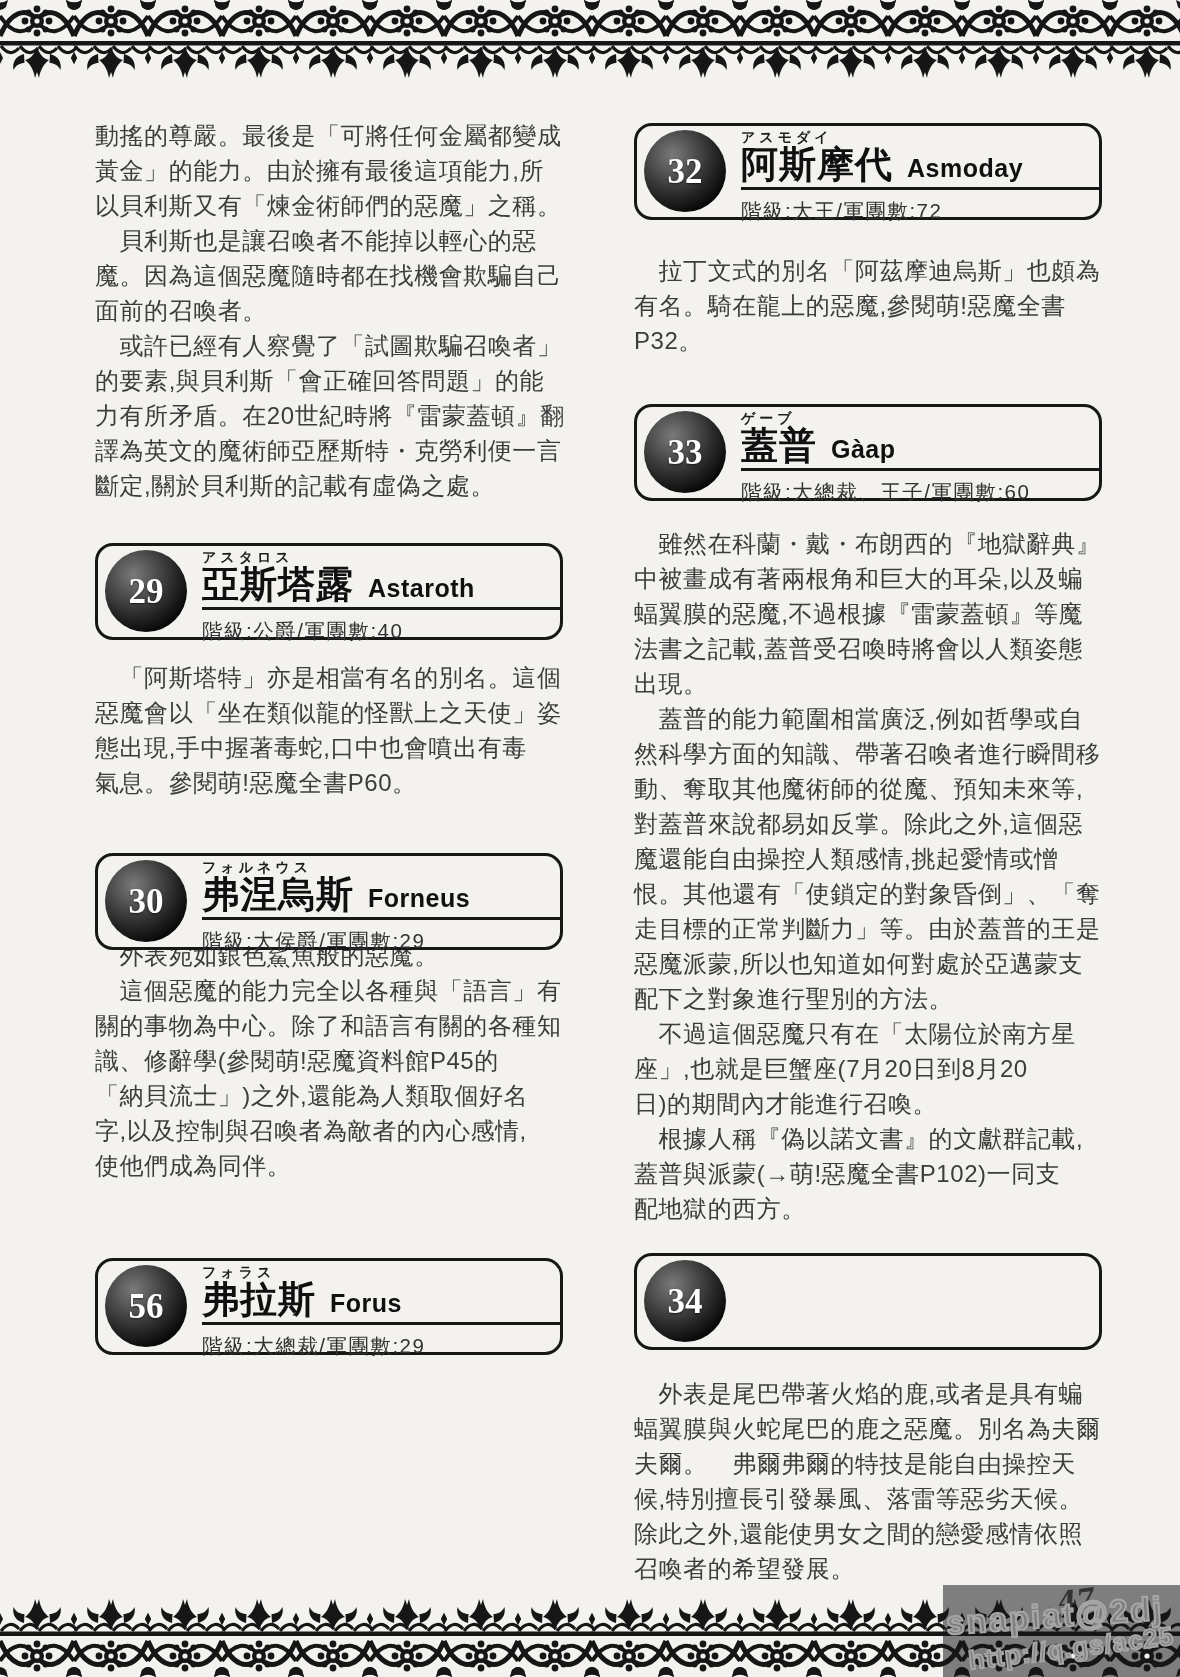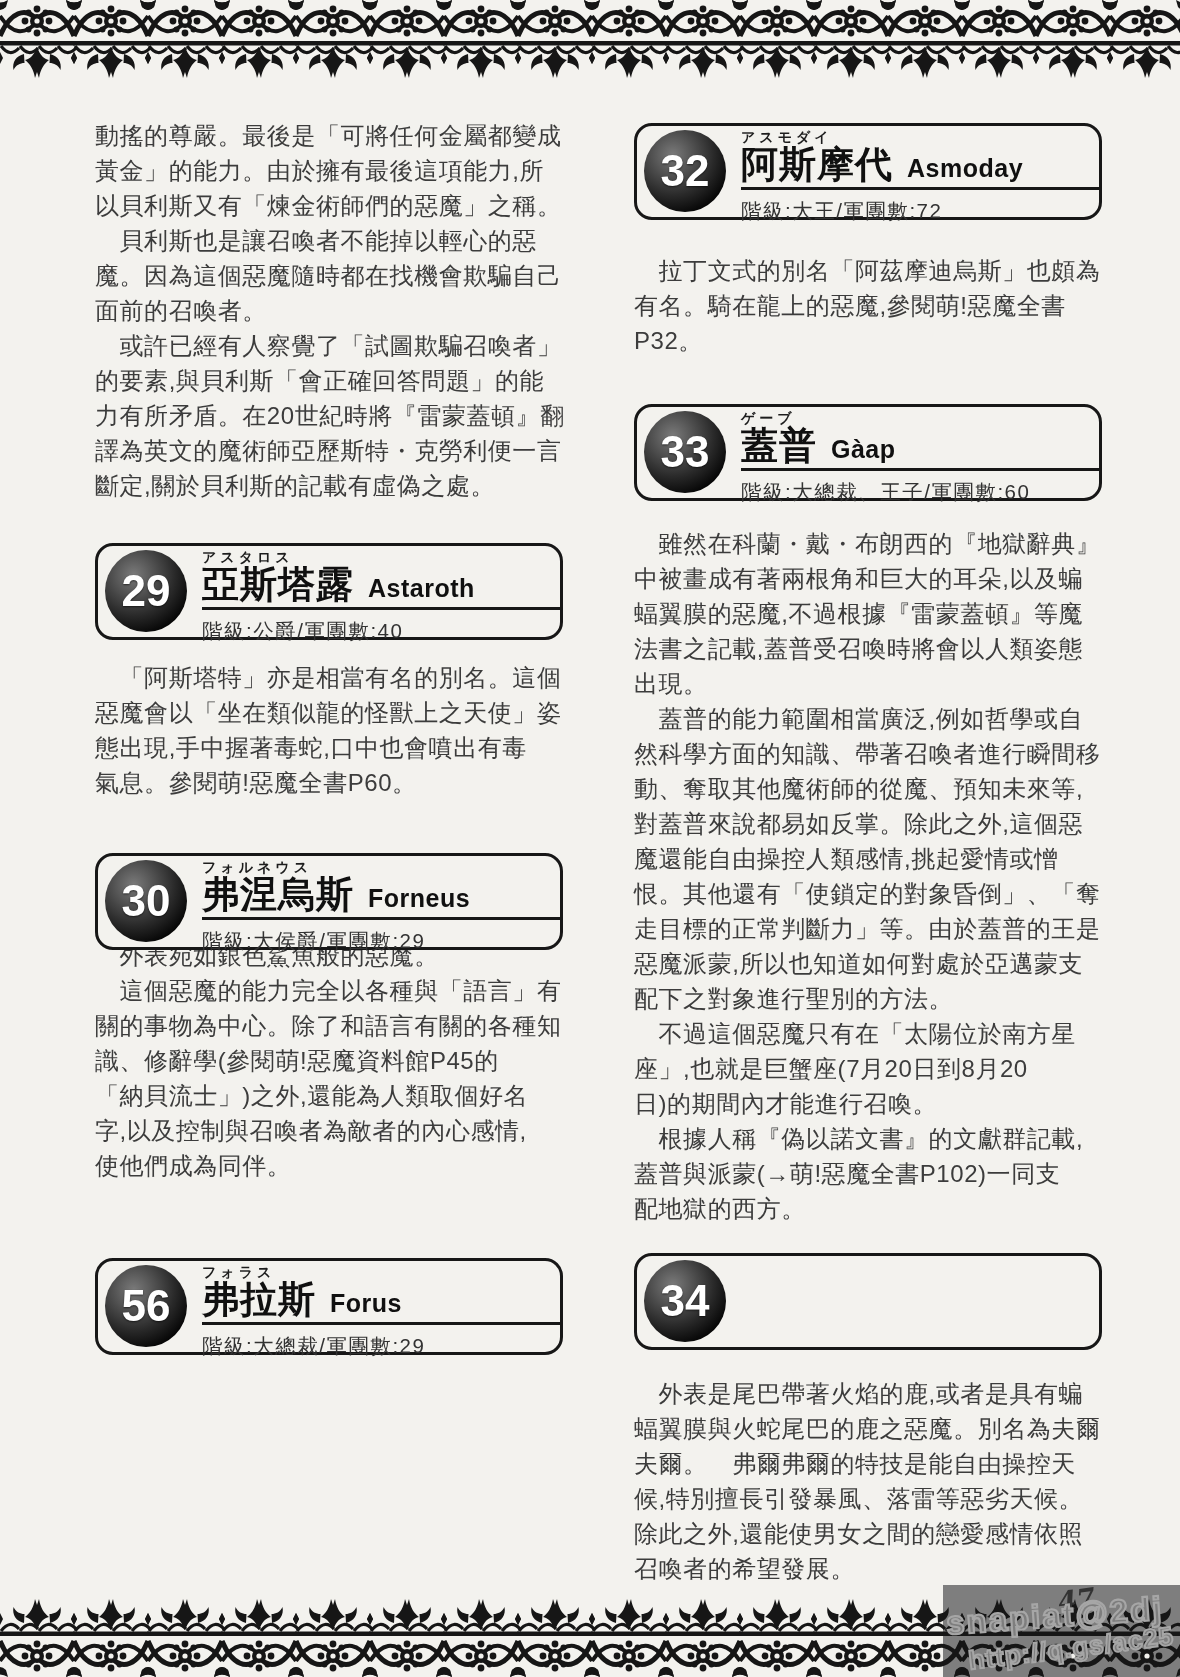--- a/index.html
+++ b/index.html
@@ -37,22 +37,22 @@
     z-index:1;
   }
   .entry-num{
     position:absolute;left:7px;top:4px;
     width:82px;height:82px;border-radius:50%;
     background:radial-gradient(circle at 35% 30%, #7a7a7a 0%, #2a2a2a 52%, #000 82%);
     display:flex;align-items:center;justify-content:center;
   }
   .entry-num span{
     color:#fff;
-    font-family:Liberation Sans, sans-serif;
-    font-weight:700;font-size:44px;line-height:1;
+    font-family:Liberation Serif, serif;
+    font-weight:700;font-size:35px;line-height:1;
     text-shadow:0 1px 2px rgba(0,0,0,.6);
   }
   .entry-main{position:absolute;left:104px;top:3px;right:0;}
   .entry-furigana{
     font-size:14px;font-weight:700;letter-spacing:4px;color:#1d1d1d;height:17px;line-height:17px;
   }
   .entry-name-row{display:flex;align-items:baseline;gap:14px;}
   .entry-kanji{font-size:37px;font-weight:700;letter-spacing:1px;color:#101010;line-height:1.02;}
   .entry-roman{font-size:25px;font-weight:700;color:#101010;letter-spacing:0.5px;}
   .entry-rule{border-top:3.5px solid #171717;margin-top:3px;}

